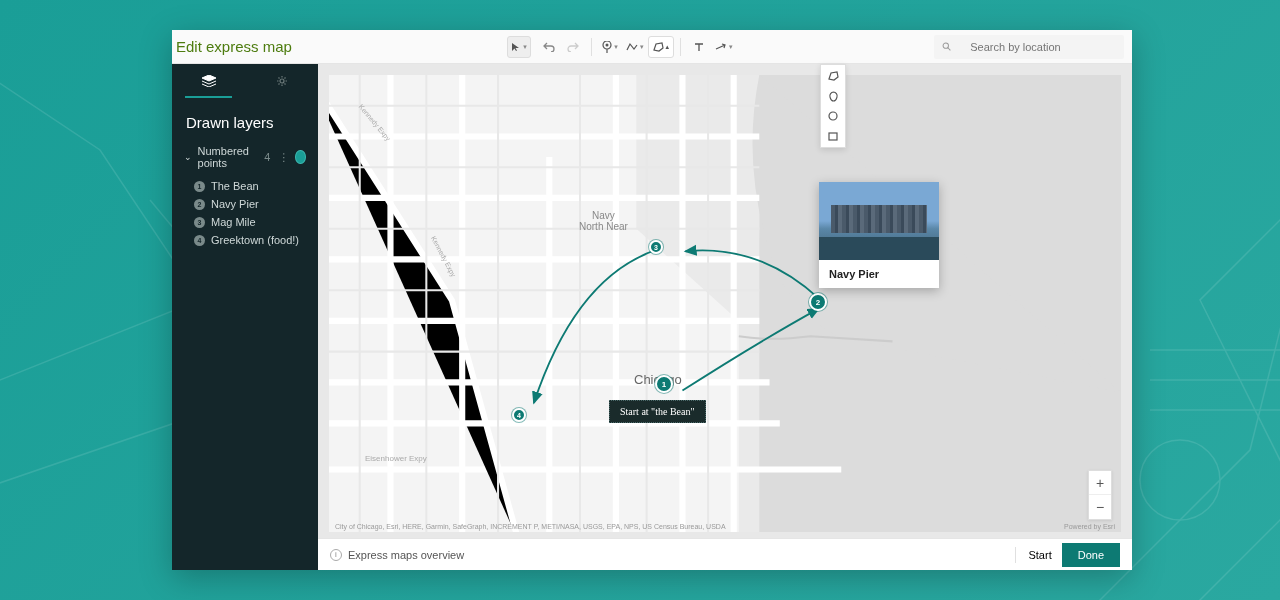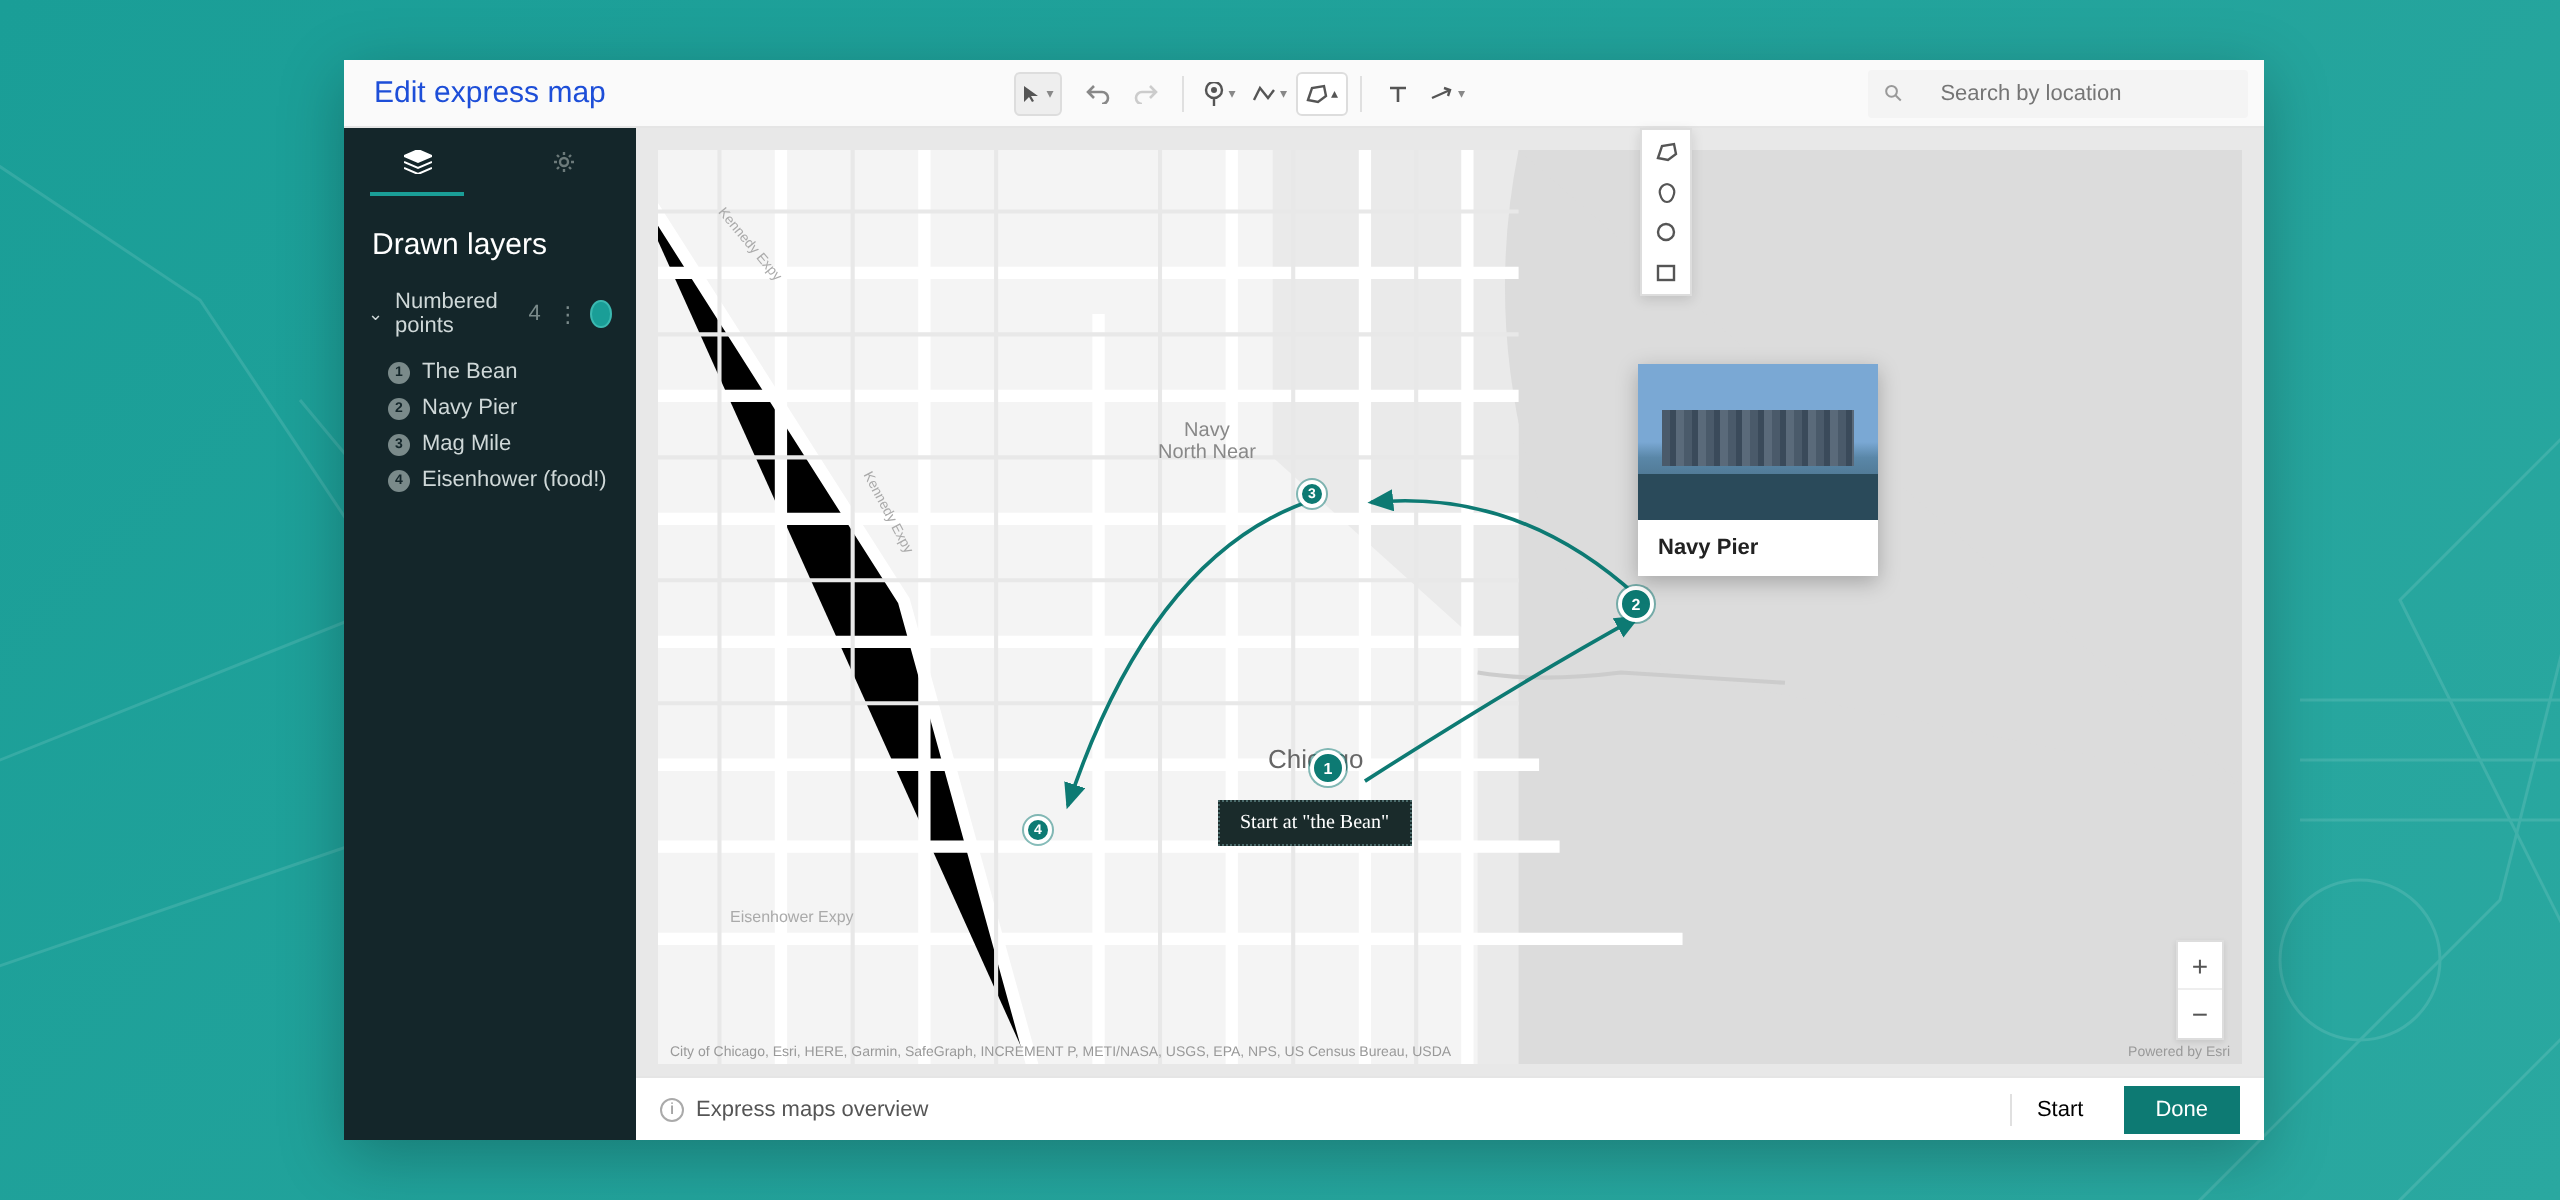--- a/index.html
+++ b/index.html
@@ -1,20 +1,20 @@
 <!DOCTYPE html>
 <html><head>
 <meta charset="utf-8">
 <style>
   * { box-sizing: border-box; margin: 0; padding: 0; font-family: -apple-system, BlinkMacSystemFont, "Segoe UI", Helvetica, Arial, sans-serif; }
   body { background: linear-gradient(135deg, #1a9e97 0%, #2aa8a0 100%); width: 1280px; height: 600px; overflow: hidden; position: relative; }
   .bg-lines { position: absolute; inset:0; opacity:.12; }
   .app { position: absolute; left: 172px; top: 30px; width: 960px; height: 540px; background:#fff; box-shadow: 0 8px 30px rgba(0,0,0,.25); display:flex; flex-direction:column; }
   .topbar { height: 34px; display:flex; align-items:center; border-bottom:1px solid #e5e5e5; background:#fafafa;}
-  .topbar-title { font-size: 15px; color:#1d4ed8; padding-left:15px; flex:0 0 335px;}
+  .topbar-title { font-size: 15px; color:#4d7c0f; padding-left:4px; flex:0 0 335px;}
   .toolbar { display:flex; align-items:center; gap:0; height:100%; }
   .tbtn { display:flex; align-items:center; justify-content:center; height:22px; min-width:24px; padding:0 4px; background:transparent; border:none; cursor:pointer; color:#4a4a4a; border-radius:3px;}
   .tbtn.grp { border:1px solid #ddd; background:#eee; padding:0 3px;}
   .tbtn svg {display:block}
   .tdiv { width:1px; height:18px; background:#e0e0e0; margin:0 6px; }
   .toolbar-spacer{flex:1}
   .search { display:flex; align-items:center; gap:19px; background:#f4f4f4; height:24px; width:190px; margin-right:8px; padding:0 8px; border-radius:2px;}
   .search input { border:none; background:transparent; font-size:11px; color:#555; outline:none; width:100%;}
   .dropdown-menu { position:absolute; top:34px; left:648px; width:26px; background:#fff; border:1px solid #ddd; box-shadow:0 2px 6px rgba(0,0,0,.12); display:flex; flex-direction:column; align-items:center; padding:4px 0; gap:6px; z-index:10;}
   .dropdown-menu .mitem{width:14px;height:14px;display:flex;align-items:center;justify-content:center;cursor:pointer;color:#555}
@@ -59,21 +59,21 @@
 
   .zoom{position:absolute;right:20px;bottom:50px;width:24px;background:#fff;border:1px solid #ddd;display:flex;flex-direction:column;box-shadow:0 1px 3px rgba(0,0,0,.1)}
   .zoom button{height:24px;border:none;background:#fff;cursor:pointer;color:#555;font-size:14px;display:flex;align-items:center;justify-content:center}
   .zoom button:first-child{border-bottom:1px solid #eee}
 
   .footer{position:absolute;left:0;right:0;bottom:0;height:32px;border-top:1px solid #e5e5e5;background:#fff;display:flex;align-items:center;padding:0 12px;font-size:11px;color:#555}
   .footer .info-ic{width:12px;height:12px;border:1px solid #aaa;border-radius:50%;display:inline-flex;align-items:center;justify-content:center;font-size:8px;margin-right:6px;color:#888}
   .footer .spacer{flex:1}
   .footer .fdiv{width:1px;height:16px;background:#e0e0e0;margin:0 12px}
   .footer button{border:none;background:transparent;font-size:11px;cursor:pointer}
-  .footer .done{background:#0d7a73;color:#fff;padding:6px 16px;margin-left:20px}
+  .footer .done{background:#0d7a73;color:#fff;padding:6px 16px;margin-left:10px}
   .caret{font-size:7px;margin-left:2px;color:#888}
 </style>
 </head>
 <body>
 
 <svg class="bg-lines" viewBox="0 0 1280 600" preserveAspectRatio="none">
   <g stroke="#ffffff" stroke-width="1.5" fill="none" opacity="0.9">
     <path d="M-50 400 L200 300 L100 150 L-50 50"></path>
     <path d="M-50 500 L300 380 L150 200"></path>
     <path d="M1100 700 L1300 500 L1200 300 L1350 150"></path>
@@ -203,21 +203,21 @@
         <div class="layer-item">
             <span class="dot">2</span>
             <span>Navy Pier</span>
           </div>
         <div class="layer-item">
             <span class="dot">3</span>
             <span>Mag Mile</span>
           </div>
         <div class="layer-item">
             <span class="dot">4</span>
-            <span>Eisenhower (food!)</span>
+            <span>Greektown (food!)</span>
           </div>
       </div>
     </div>
 
     <div class="main">
       <div class="map">
         <svg class="streets" viewBox="0 0 773 455" preserveAspectRatio="none">
           <rect x="0" y="0" width="773" height="455" fill="#f4f4f4"></rect>
           <path d="M420 0 L420 150 Q420 200 470 240 L773 380 L773 455 L400 455 L400 240 L300 150 L300 0 Z" fill="#eaeaea"></path>
           <rect x="420" y="0" width="360" height="455" fill="#dcdcdc"></rect>

